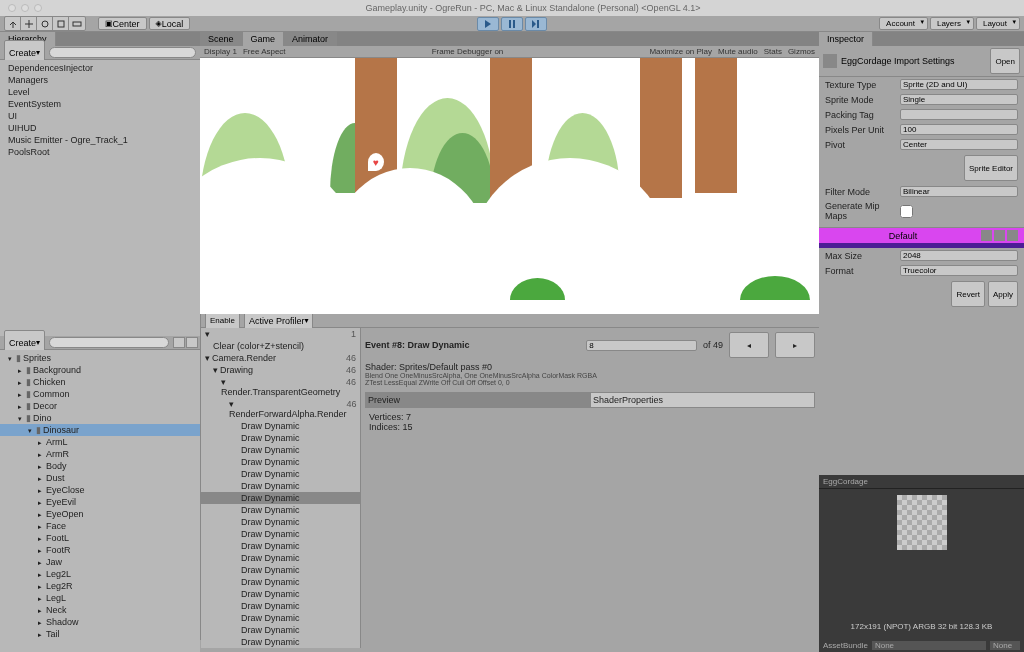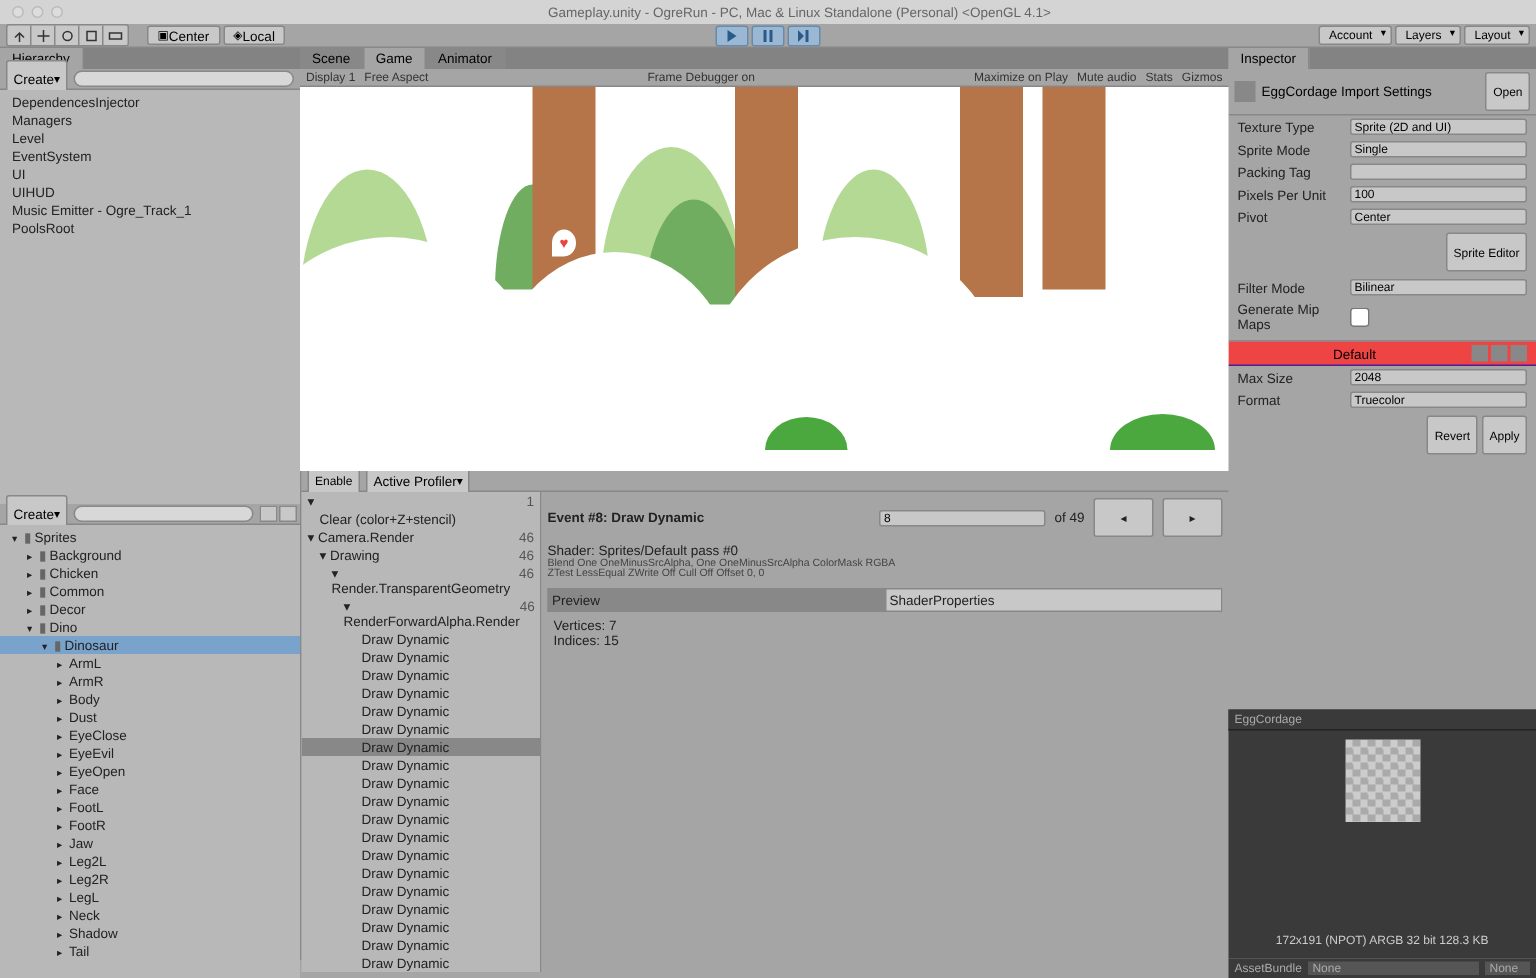--- a/index.html
+++ b/index.html
@@ -351,21 +351,21 @@
       </div>
     <div class="insp-row">
       <div class="insp-label">Filter Mode</div>
       <div class="insp-val">Bilinear</div>
     </div>
     <div class="insp-row">
       <div class="insp-label">Generate Mip Maps</div>
       <input type="checkbox" style="">
     </div>
     <div style="height:4px"></div>
-    <div class="insp-row" style="background:#ef4444;border-top:1px solid #888;border-bottom:1px solid #4c1d95">
+    <div class="insp-row" style="background:#d946ef;border-top:1px solid #888;border-bottom:5px solid #4c1d95">
       <div style="flex:1;text-align:center">Default</div>
       <div style="display:flex;gap:2px">
         <div style="width:11px;height:11px;background:#888"></div>
         <div style="width:11px;height:11px;background:#888"></div>
         <div style="width:11px;height:11px;background:#888"></div>
       </div>
     </div>
     <div class="insp-row">
       <div class="insp-label">Max Size</div>
       <div class="insp-val">2048</div>

